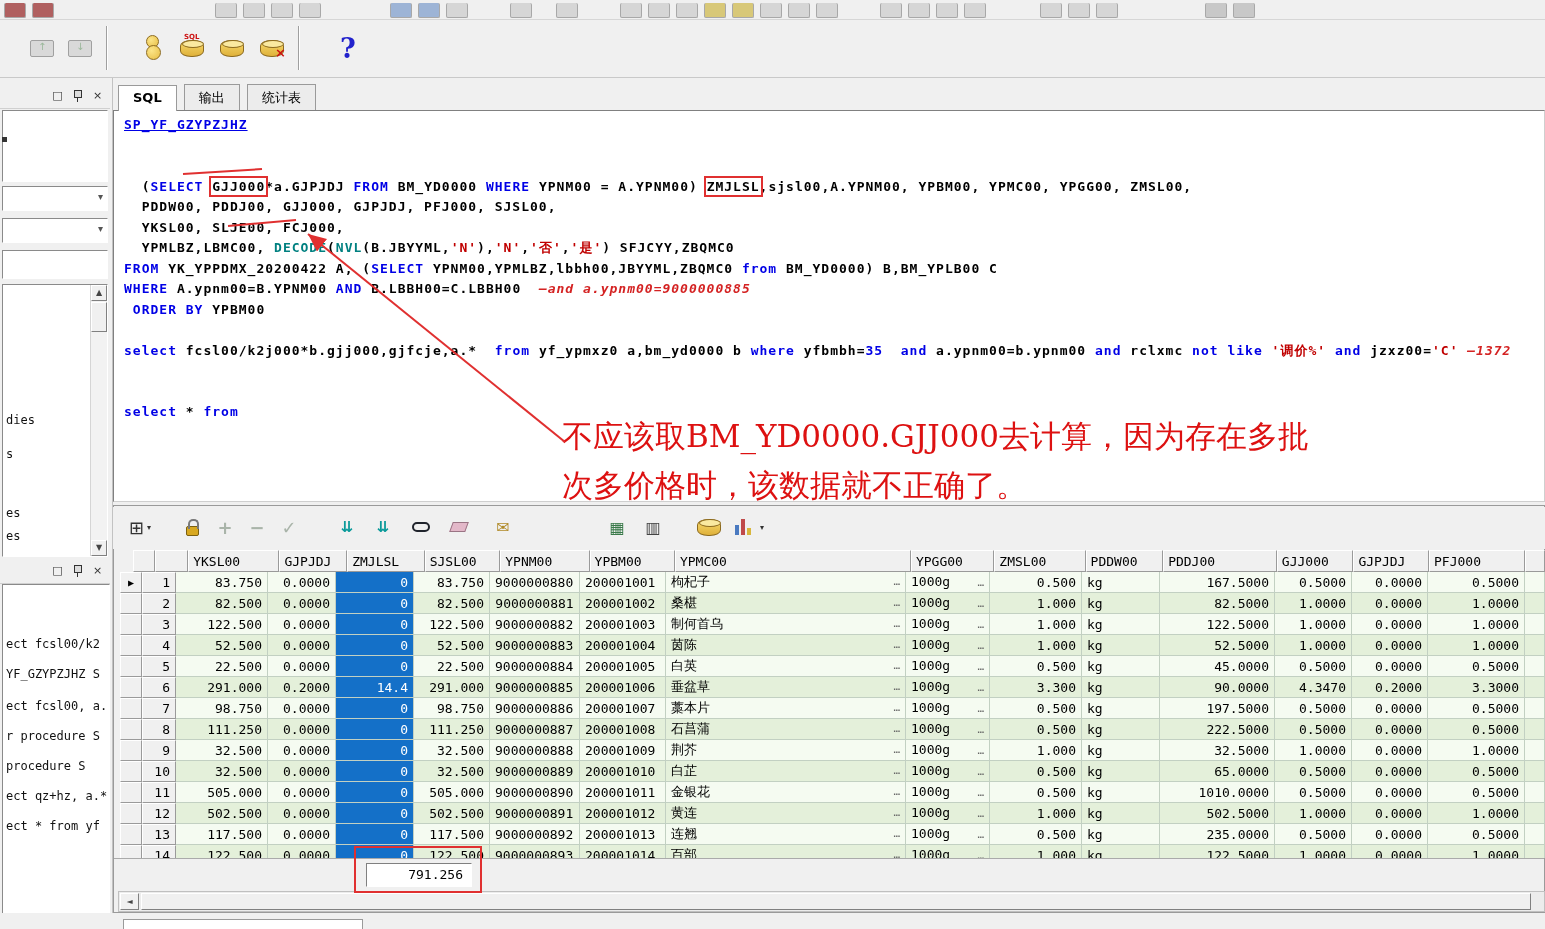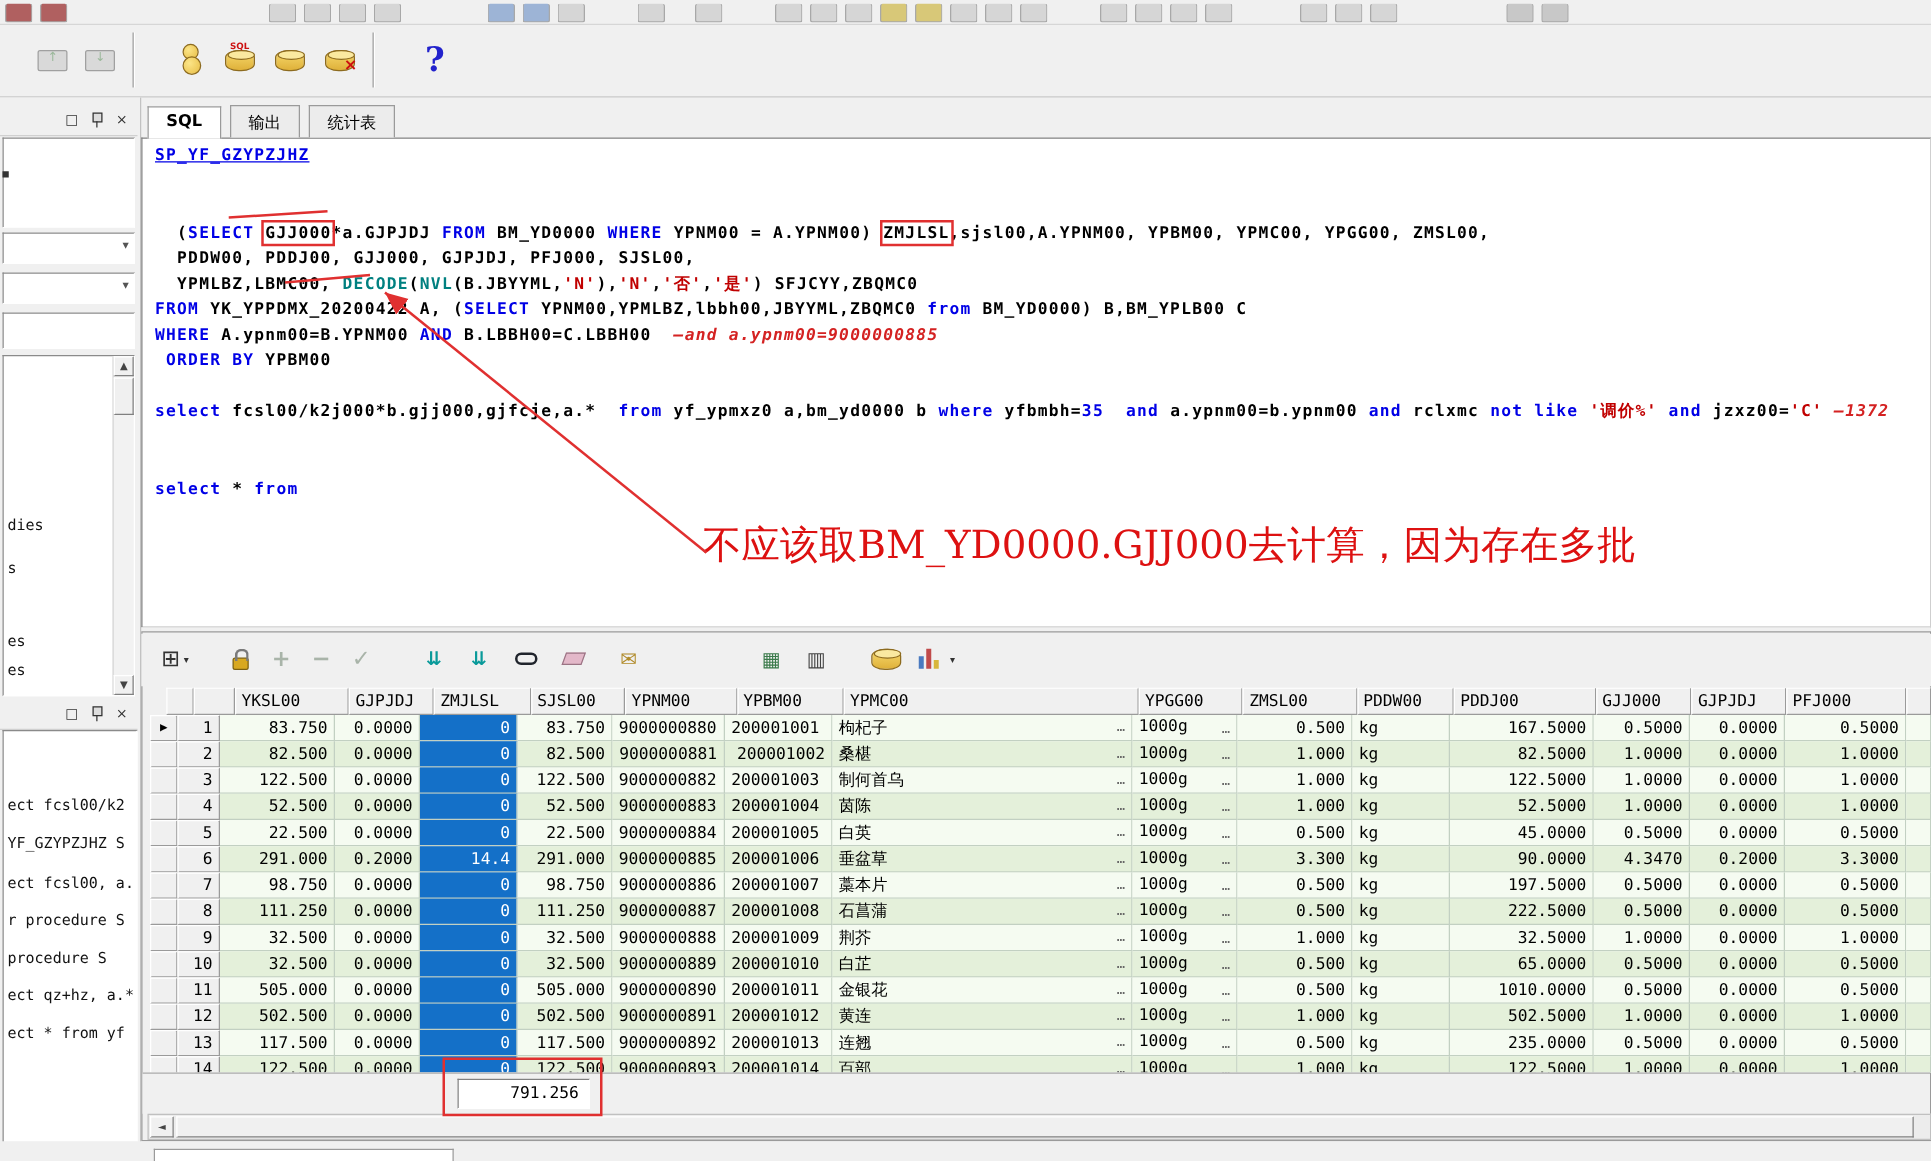--- a/index.html
+++ b/index.html
@@ -223,34 +223,36 @@
     <div class="tab">统计表</div>
   </div>
 
   <div id="editor">
     <div id="sql-code">
         <div class="code-line"><span class="c-lnk">SP_YF_GZYPZJHZ</span></div>
         <div class="code-line">&nbsp;</div>
         <div class="code-line">&nbsp;</div>
         <div class="code-line"><span class="c-id">  (</span><span class="c-kw">SELECT </span><span class="c-id redbox">GJJ000</span><span class="c-id">*a.GJPJDJ </span><span class="c-kw">FROM </span><span class="c-id">BM_YD0000 </span><span class="c-kw">WHERE </span><span class="c-id">YPNM00 = A.YPNM00) </span><span class="c-id redbox">ZMJLSL</span><span class="c-id">,sjsl00,A.YPNM00, YPBM00, YPMC00, YPGG00, ZMSL00,</span></div>
         <div class="code-line"><span class="c-id">  PDDW00, PDDJ00, GJJ000, GJPJDJ, PFJ000, SJSL00,</span></div>
+        <div class="code-line"><span class="c-id">  YKSL00, SLJE00, FCJ000,</span></div>
         <div class="code-line"><span class="c-id">  YPMLBZ,LBMC00, </span><span class="c-fn">DECODE</span><span class="c-id">(</span><span class="c-fn">NVL</span><span class="c-id">(B.JBYYML,</span><span class="c-str">'N'</span><span class="c-id">),</span><span class="c-str">'N'</span><span class="c-id">,</span><span class="c-str">'否'</span><span class="c-id">,</span><span class="c-str">'是'</span><span class="c-id">) SFJCYY,ZBQMC0</span></div>
         <div class="code-line"><span class="c-kw">FROM </span><span class="c-id">YK_YPPDMX_20200422 A, (</span><span class="c-kw">SELECT </span><span class="c-id">YPNM00,YPMLBZ,lbbh00,JBYYML,ZBQMC0 </span><span class="c-kw">from </span><span class="c-id">BM_YD0000) B,BM_YPLB00 C</span></div>
         <div class="code-line"><span class="c-kw">WHERE </span><span class="c-id">A.ypnm00=B.YPNM00 </span><span class="c-kw">AND </span><span class="c-id">B.LBBH00=C.LBBH00  </span><span class="c-cmt">—and a.ypnm00=9000000885</span></div>
         <div class="code-line"><span class="c-kw"> ORDER BY </span><span class="c-id">YPBM00</span></div>
         <div class="code-line">&nbsp;</div>
         <div class="code-line"><span class="c-kw">select </span><span class="c-id">fcsl00/k2j000*b.gjj000,gjfcje,a.*  </span><span class="c-kw">from </span><span class="c-id">yf_ypmxz0 a,bm_yd0000 b </span><span class="c-kw">where </span><span class="c-id">yfbmbh=</span><span class="c-num">35</span><span class="c-id">  </span><span class="c-kw">and </span><span class="c-id">a.ypnm00=b.ypnm00 </span><span class="c-kw">and </span><span class="c-id">rclxmc </span><span class="c-kw">not like </span><span class="c-str">'调价%'</span><span class="c-id"> </span><span class="c-kw">and </span><span class="c-id">jzxz00=</span><span class="c-str">'C'</span><span class="c-id"> </span><span class="c-cmt">—1372</span></div>
         <div class="code-line">&nbsp;</div>
         <div class="code-line">&nbsp;</div>
         <div class="code-line"><span class="c-kw">select </span><span class="c-id">* </span><span class="c-kw">from</span></div>
       </div>
   </div>
 
   <div id="annotation">
     <div>不应该取BM_YD0000.GJJ000去计算，因为存在多批</div>
+    <div>次多价格时，该数据就不正确了。</div>
   </div>
   <svg id="marks" width="1545" height="929">
     <defs>
       <marker id="ah" markerWidth="12" markerHeight="10" refX="9" refY="4" orient="auto">
         <path d="M0,0 L9,4 L0,8 z" fill="#e03030"></path>
       </marker>
     </defs>
     <line x1="565" y1="442" x2="308" y2="234" stroke="#e03030" stroke-width="2" marker-end="url(#ah)"></line>
     <line x1="262" y1="169" x2="183" y2="174" stroke="#e03030" stroke-width="2"></line>
     <line x1="296" y1="220" x2="228" y2="226" stroke="#e03030" stroke-width="2"></line>
@@ -399,21 +401,21 @@
             <td class="gd"></td>
           </tr>
           <tr class="row-even">
             <td class="gm"></td>
             <td class="gn">2</td>
             <td class="gd" style="text-align:right">82.500</td>
             <td class="gd" style="text-align:right">0.0000</td>
             <td class="gd gsel" style="text-align:right">0</td>
             <td class="gd" style="text-align:right">82.500</td>
             <td class="gd" style="text-align:center">9000000881</td>
-            <td class="gd" style="text-align:right">200001002</td>
+            <td class="gd" style="text-align:left">200001002</td>
             <td class="gd" style="text-align:left"><span class="cellval">桑椹</span><span class="dots">…</span></td>
             <td class="gd" style="text-align:left"><span class="cellval">1000g</span><span class="dots">…</span></td>
             <td class="gd" style="text-align:right">1.000</td>
             <td class="gd" style="text-align:left">kg</td>
             <td class="gd" style="text-align:right">82.5000</td>
             <td class="gd" style="text-align:right">1.0000</td>
             <td class="gd" style="text-align:right">0.0000</td>
             <td class="gd" style="text-align:right">1.0000</td>
             <td class="gd"></td>
           </tr>

